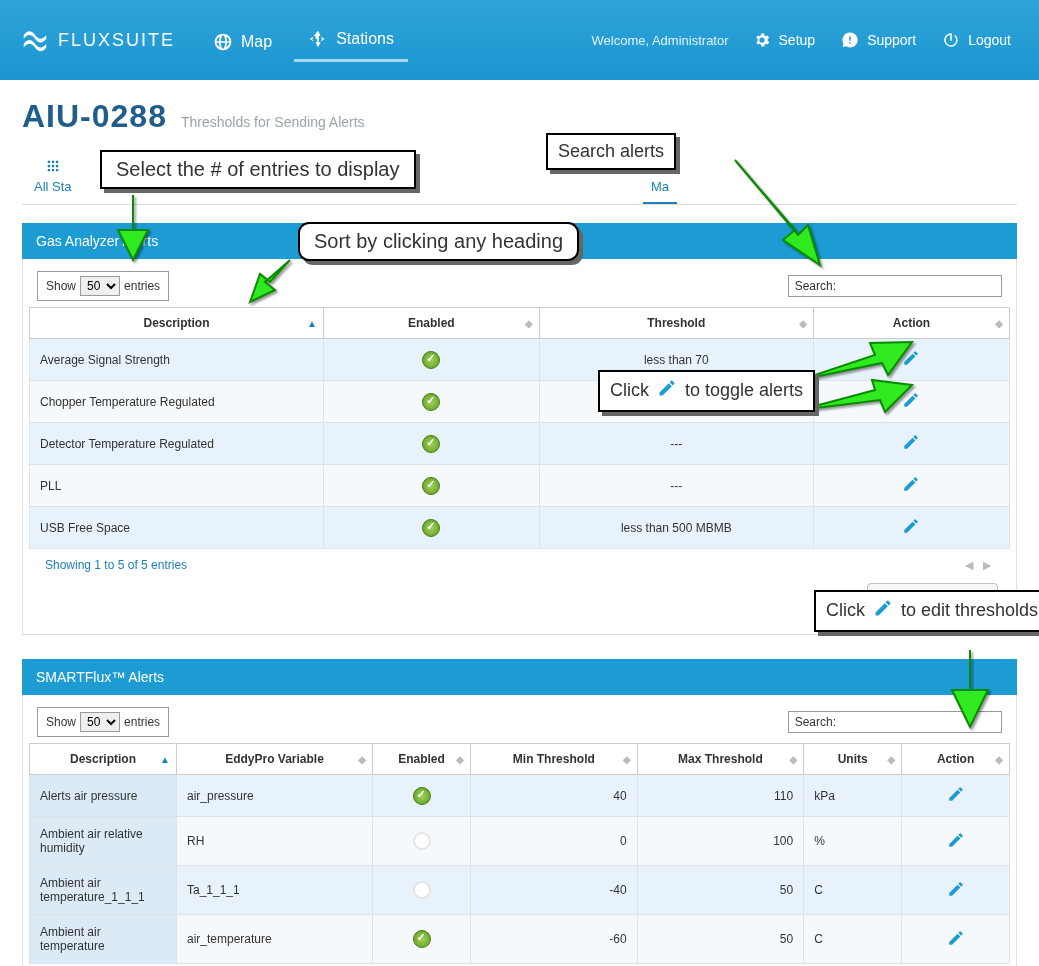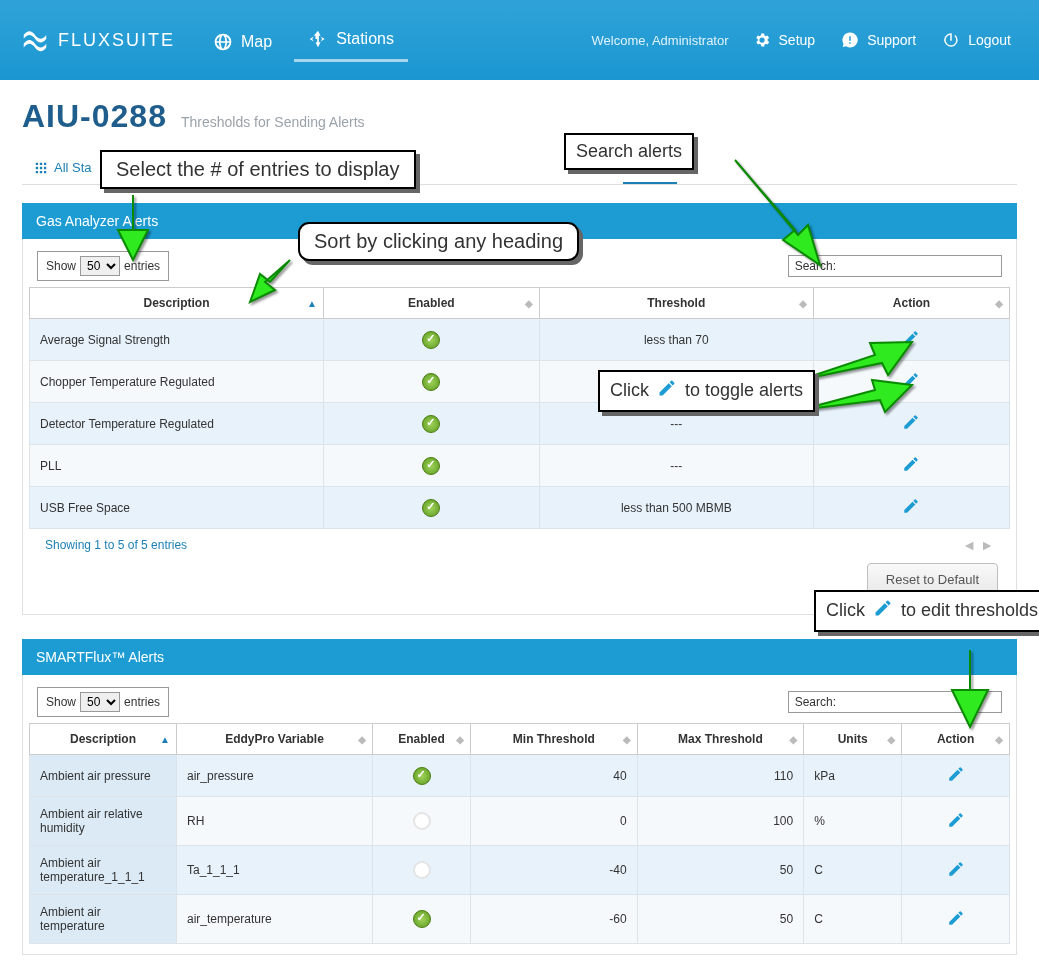--- a/index.html
+++ b/index.html
@@ -15,21 +15,21 @@
   .navright { margin-left: auto; display: flex; gap: 6px; align-items: center; }
   .navright .navitem { font-size: 14px; padding: 8px 10px; }
   .welcome { font-size: 13px; color: #e0f2fb; margin-right: 8px; }
 
   .page { padding: 18px 22px 0 22px; }
   .pagetitle { display: flex; align-items: baseline; gap: 14px; margin-bottom: 16px; }
   .pagetitle h1 { font-size: 32px; font-weight: 700; color: #1f5e8c; letter-spacing: 1px; }
   .pagetitle p { color: #9aa3ab; font-size: 14px; text-align: right; }
 
   .subnav { display: flex; gap: 18px; border-bottom: 1px solid #ddd; margin-bottom: 18px; padding-left: 4px;}
-  .subnav-item { display: flex; align-items: center; gap: 6px; padding: 8px 8px; color: #1c7fb5; cursor: pointer; font-size: 13px;}
+  .subnav-item { display: flex; align-items: center; gap: 6px; padding: 8px 8px; color: #1c7fb5; cursor: pointer; font-size: 13px; flex-direction: column;}
   .subnav-item.active { border-bottom: 2px solid #1c7fb5; }
 
   .panel { margin-bottom: 24px; }
   .panel-header { background: #1c9cd3; color: #fff; padding: 10px 14px; font-size: 14px; }
   .panel-body { background: #fff; padding: 10px 6px 10px 6px; border: 1px solid #e0e0e0; border-top: none;}
   .dt-top { display: flex; align-items: center; justify-content: space-between; padding: 2px 8px 6px 8px; }
   .show-entries { border: 1px solid #999; padding: 4px 8px; font-size: 12px; display:flex; align-items:center; gap:4px;justify-content:flex-end;}
   .show-entries select { border: 1px solid #999; padding: 1px 2px; font-size: 12px;}
   .search-wrap { border: 1px solid #999; padding: 3px 6px; font-size: 12px; display:flex; align-items:center; gap:4px; min-width: 200px;}
   .search-wrap input { border: none; outline: none; flex: 1; font-size: 12px;}
@@ -252,21 +252,21 @@
             <th style="width:20%"><span>EddyPro Variable</span><span class="sort">◆</span></th>
             <th style="width:10%"><span>Enabled</span><span class="sort">◆</span></th>
             <th style="width:17%"><span>Min Threshold</span><span class="sort">◆</span></th>
             <th style="width:17%"><span>Max Threshold</span><span class="sort">◆</span></th>
             <th style="width:10%"><span>Units</span><span class="sort">◆</span></th>
             <th><span>Action</span><span class="sort">◆</span></th>
           </tr>
             </thead>
           <tbody id="p2-body">
               <tr>
-      <td class="desc-col">Ambient air pressure</td>
+      <td class="desc-col">Alerts air pressure</td>
       <td>air_pressure</td>
       <td class="ctr"><span class="enabled-on"></span></td>
       <td class="num">40</td>
       <td class="num">110</td>
       <td>kPa</td>
       <td class="ctr"><span class="edit-icon"><svg viewBox="0 0 24 24">
                       <path d="M3 17.25V21h3.75L17.81 9.94l-3.75-3.75zM20.71 7.04a1 1 0 000-1.41l-2.34-2.34a1 1 0 00-1.41 0l-1.83 1.83 3.75 3.75z"></path>
                     </svg></span></td>
     </tr>
               <tr>
@@ -303,21 +303,21 @@
                     </svg></span></td>
     </tr>
             </tbody>
         </table>
       </div>
     </div>
   </div>
 
   <div class="callout" style="left:100px; top:150px;">Select the # of entries to display</div>
   <div class="callout" style="left:298px; top:222px;border-radius:11px;">Sort by clicking any heading</div>
-  <div class="callout small" style="left:564px; top:133px;">Search alerts</div>
+  <div class="callout small" style="left:546px; top:133px;">Search alerts</div>
   <div class="callout small" style="left:598px; top:370px; line-height:1.3;">
     <span>Click</span>
     <span class="icon-inline"><svg viewBox="0 0 24 24">
           <path d="M3 17.25V21h3.75L17.81 9.94l-3.75-3.75zM20.71 7.04a1 1 0 000-1.41l-2.34-2.34a1 1 0 00-1.41 0l-1.83 1.83 3.75 3.75z"></path>
         </svg></span>
     <span>to toggle alerts</span><br>
   </div>
   <div class="callout small" style="left:814px; top:590px; line-height:1.3;">
     <span>Click</span>
     <span class="icon-inline"><svg viewBox="0 0 24 24">

